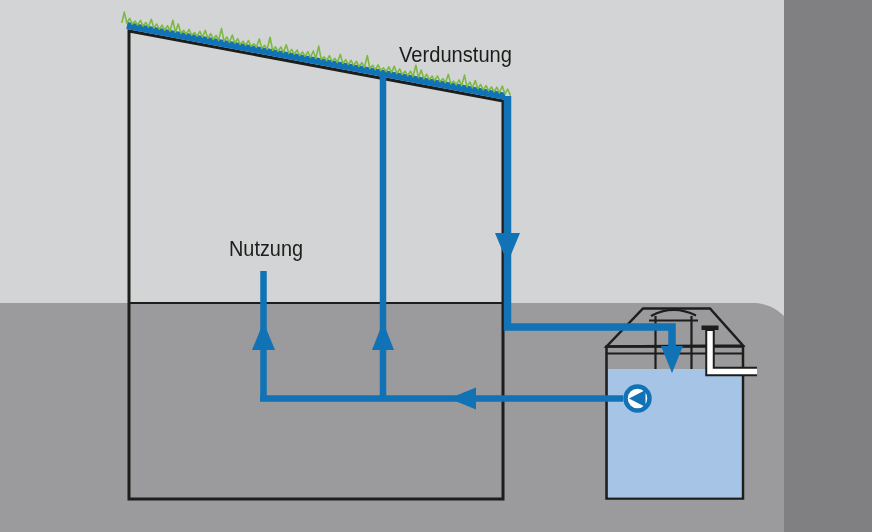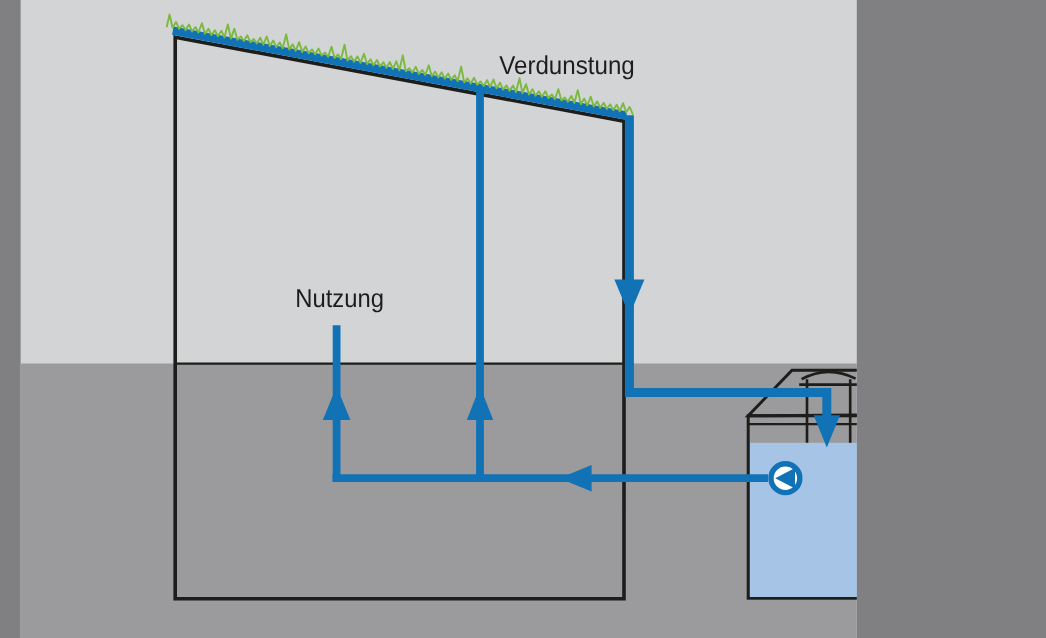--- a/index.html
+++ b/index.html
@@ -1,17 +1,17 @@
 <!DOCTYPE html>
 <html><head>
 <meta charset="utf-8">
 <style>
   html,body{margin:0;padding:0;background:#808083;}
-  #stage{position:relative;width:697px;height:532px;overflow:hidden;
-         font-family:"Liberation Sans", sans-serif;padding-left:17px;}
+  #stage{position:relative;width:784px;height:532px;overflow:hidden;
+         font-family:"Liberation Sans", sans-serif;}
   svg{display:block}
   .ln{stroke:#1d1d1b;fill:none}
   .diagram-label{font-family:"Liberation Sans", sans-serif;font-size:21.5px;fill:#1d1d1b;}
 </style>
 </head>
 <body>
 
 <div id="stage">
 <svg width="872" height="532" viewBox="0 0 872 532">
 

